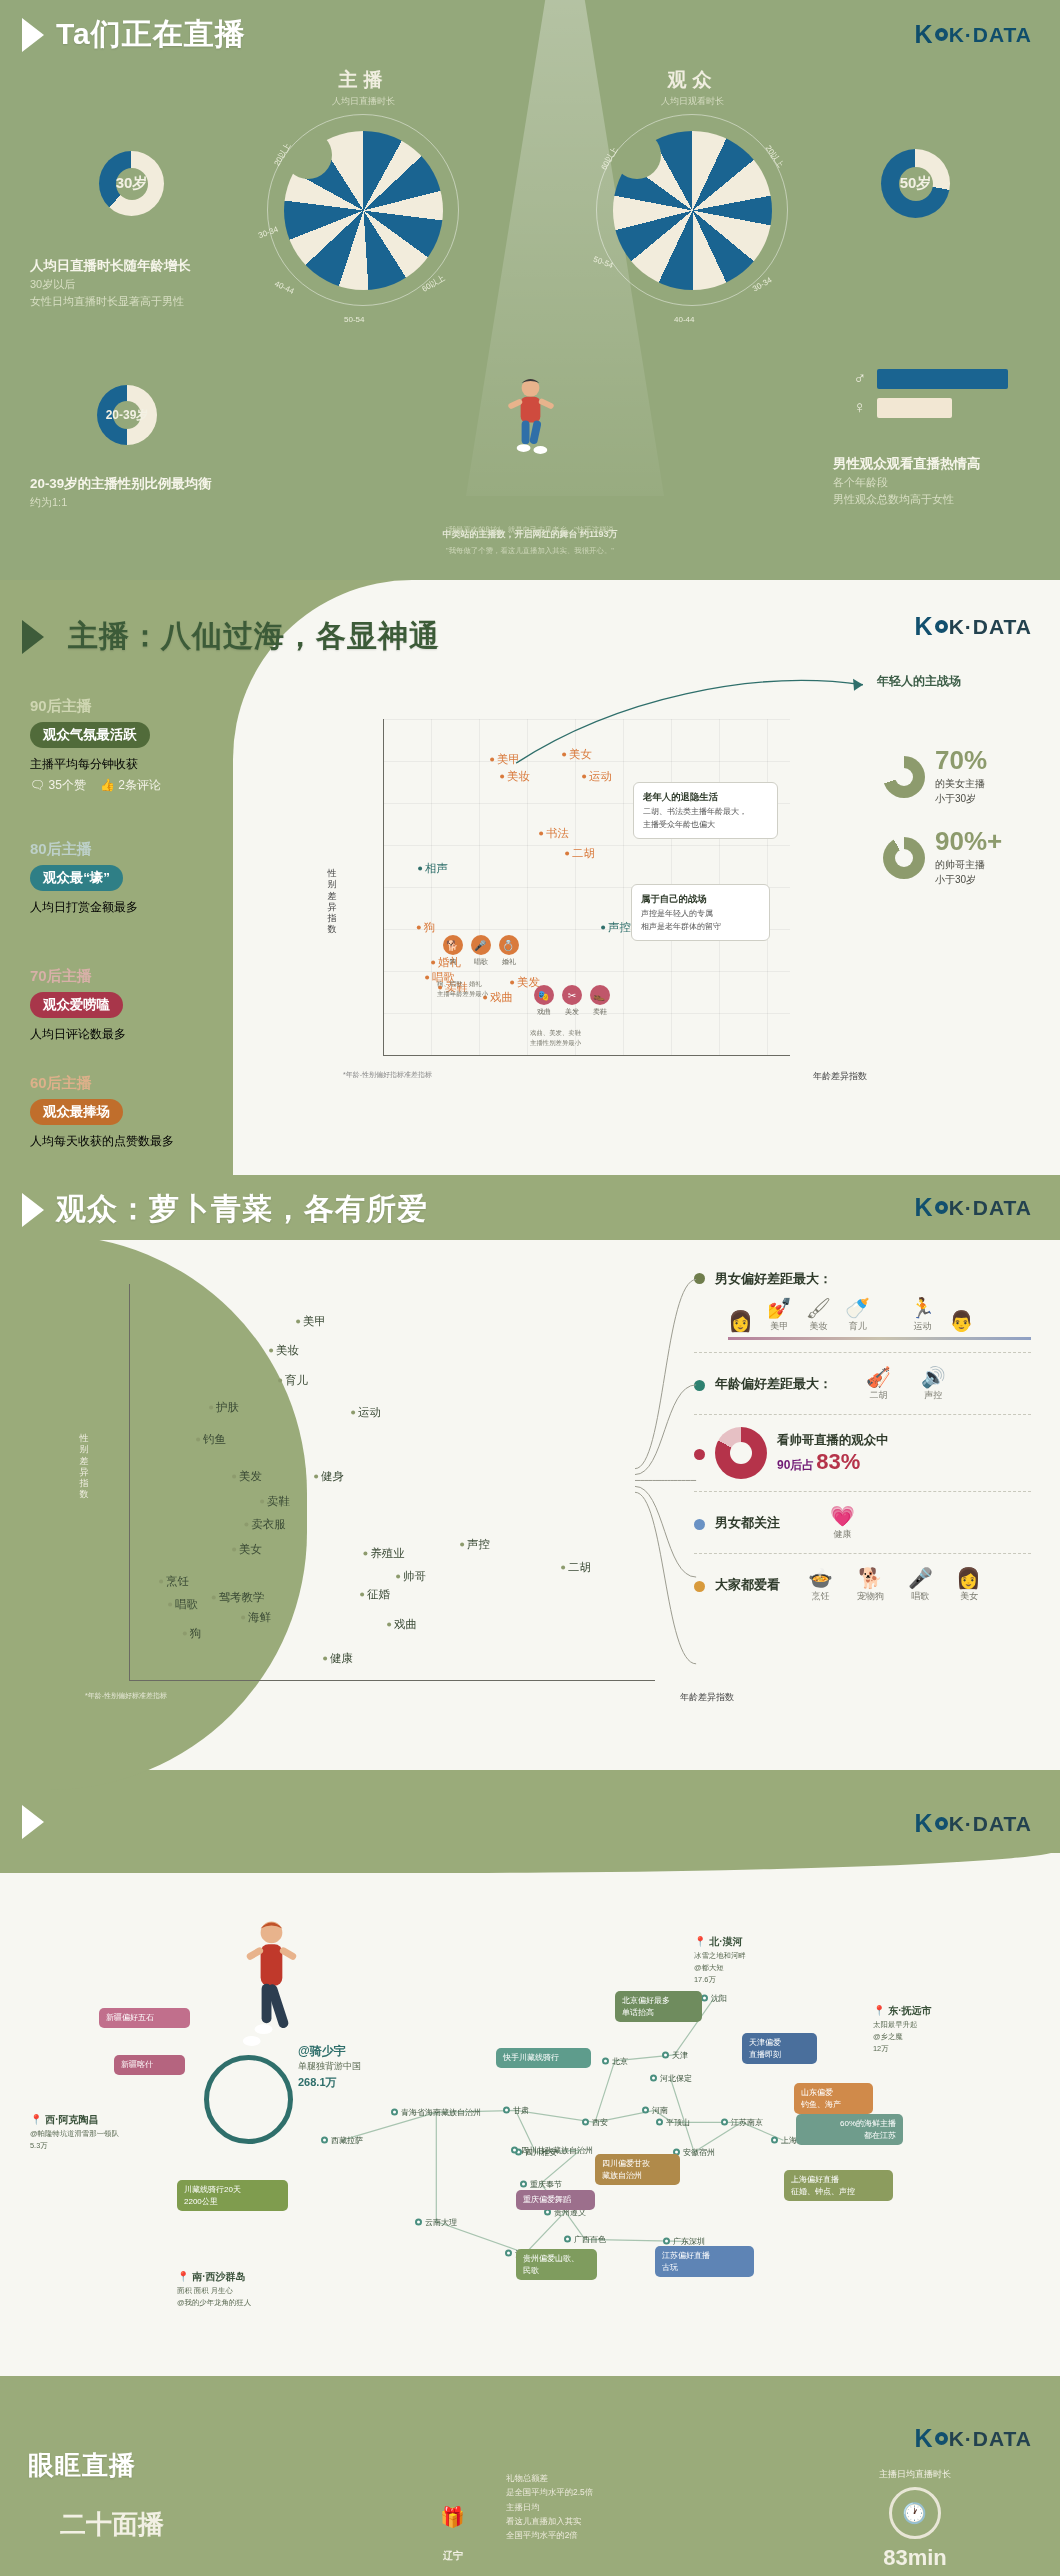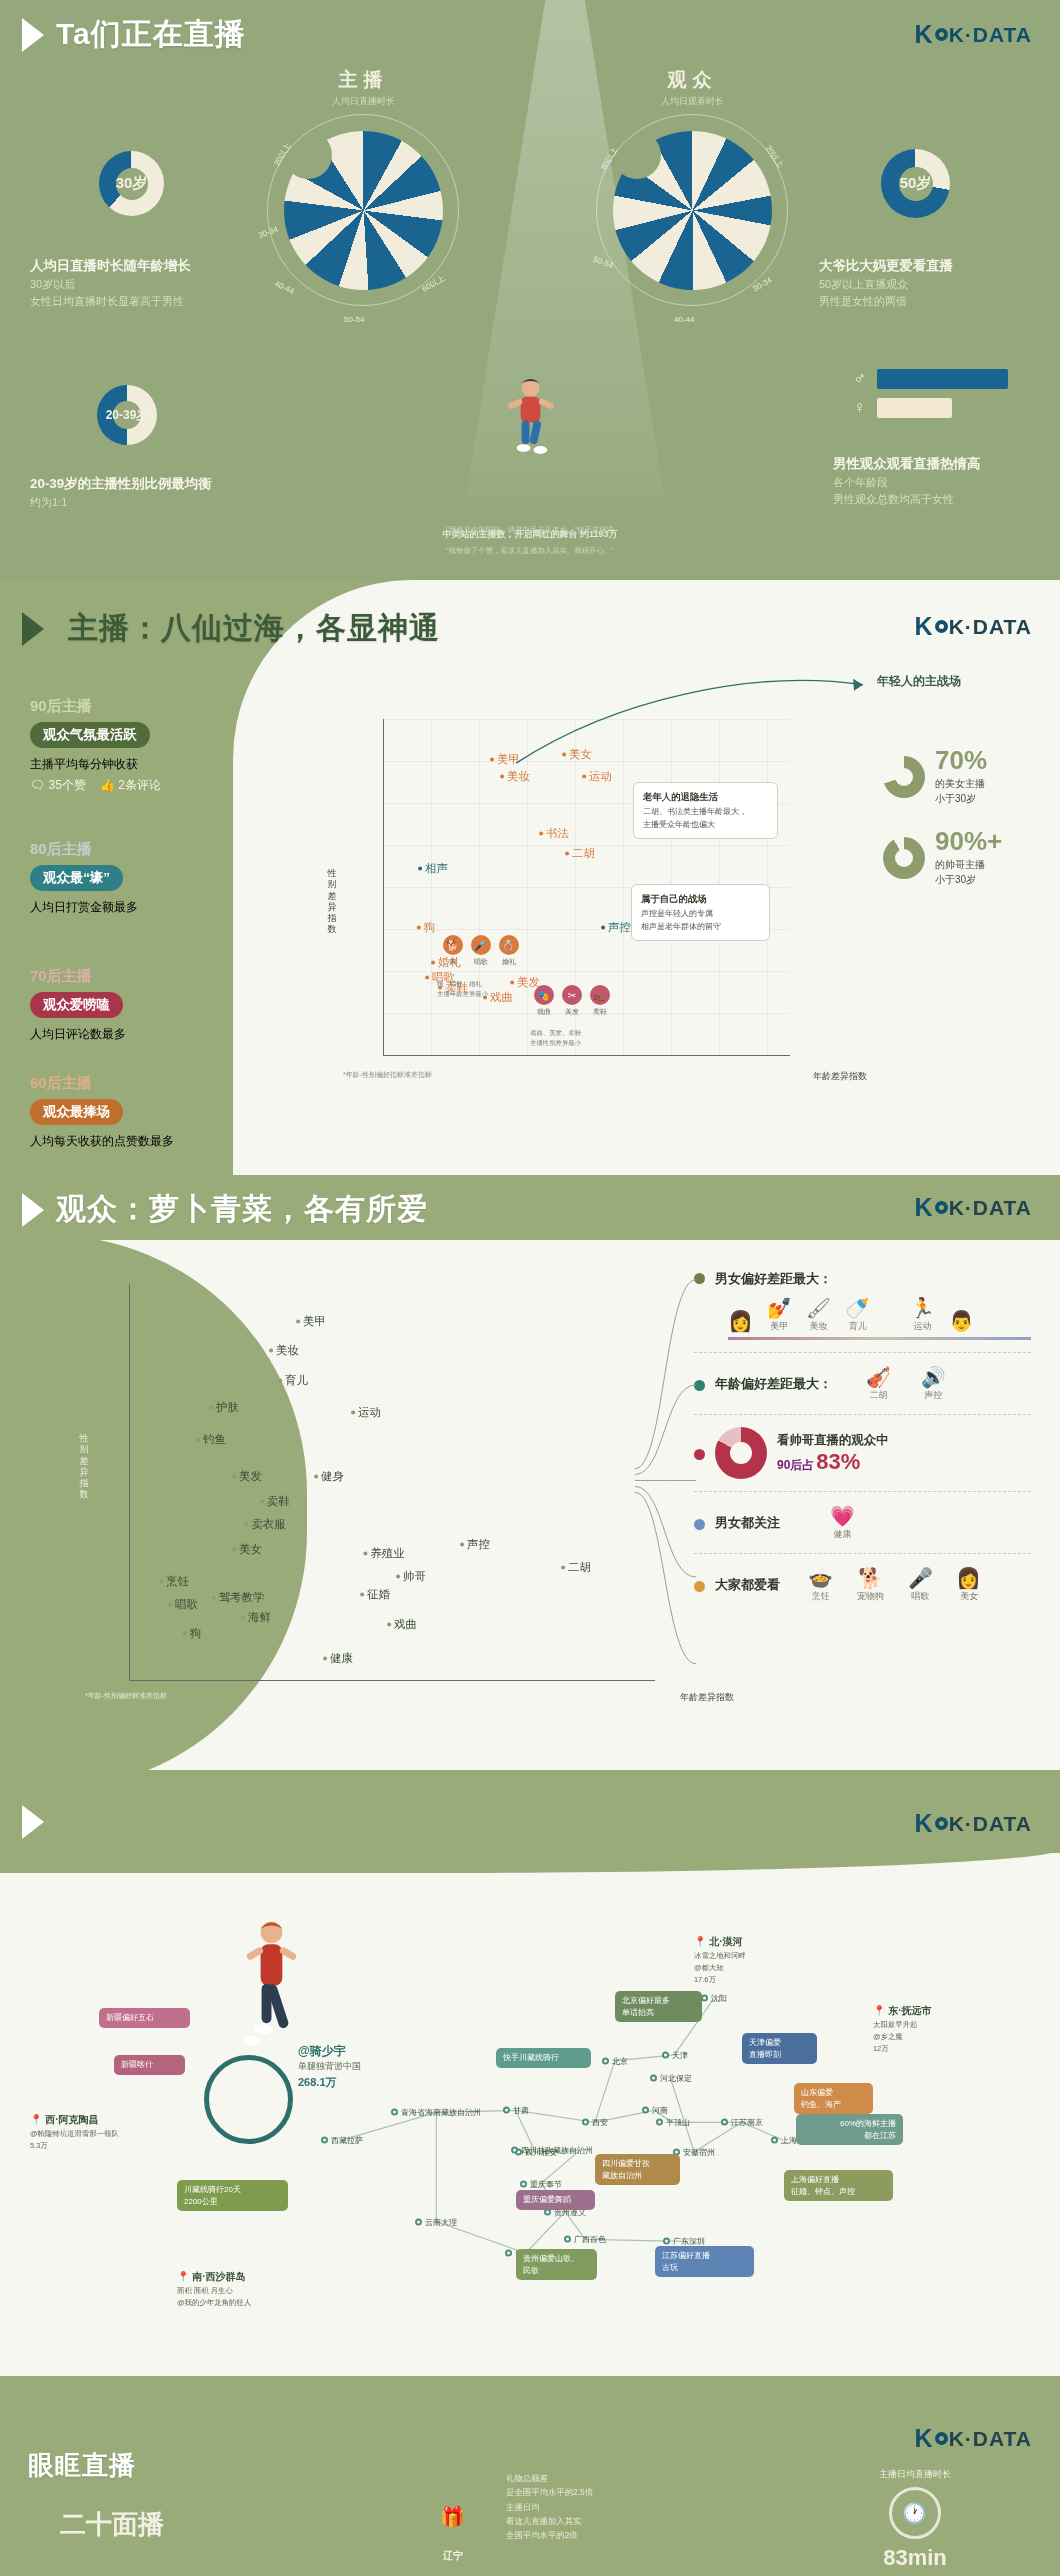--- a/index.html
+++ b/index.html
@@ -182,25 +182,20 @@
       <div class="cap-light">约为1:1</div>
     </div>
 
     <div style="position:absolute; left:881px; top:149px;">
       <div class="donut" style="width:69px;height:69px;
            background:conic-gradient(#f2ecdc 0 28%, #1a6491 28% 100%);">
         <div class="hole" style="left:18px;top:18px;width:34px;height:34px;"></div>
         <div class="donut-label" style="font-size:15px;">50岁</div>
       </div>
     </div>
-    <div style="position:absolute; left:819px; top:256px; width:238px;">
-      <div class="cap-strong">大爷比大妈更爱看直播</div>
-      <div class="cap-light">50岁以上直播观众</div>
-      <div class="cap-light">男性是女性的两倍</div>
-    </div>
 
     <div style="position:absolute; left:851px; top:369px;">
       <div class="bar-row">
         <span class="gsym">♂</span>
         <span class="bar" style="width:131px; background:#1a6491;"></span>
       </div>
       <div class="bar-row">
         <span class="gsym">♀</span>
         <span class="bar" style="width:75px; background:#f2e7d3;"></span>
       </div>
@@ -260,21 +255,21 @@
     <div style="position:absolute; left:0; top:524px; width:1060px;">
       <div class="footnote">"我最喜欢的时刻，就是自己去见老乡。"快手这样说</div>
       <div class="footnote" style="position:static; margin-top:3px; color:#e6e9d8; font-size:9px; font-weight:bold;">中类站的主播数，开启网红的舞台 约1193万</div>
       <div class="footnote" style="position:static; margin-top:3px;">"我每做了个赞，看这儿直播加入其实、我很开心。"</div>
     </div>
   </div>
 
   <div class="sec sec2">
     <div class="whitepanel wp2"></div>
 
-    <div class="secheader" style="left:22px; top:28px;gap:24px;">
+    <div class="secheader" style="left:22px; top:36px;gap:24px;">
       <div class="arrow-mark dark"></div>
       <div class="sec-title dark">主播：八仙过海，各显神通</div>
     </div>
     <div class="logo" style="top:32px;">
       <span class="k1">K</span>
         <span class="ring"></span>
         <span class="rest">K·DATA</span>
     </div>
 
     <div class="gen-block" style="top:117px;">

